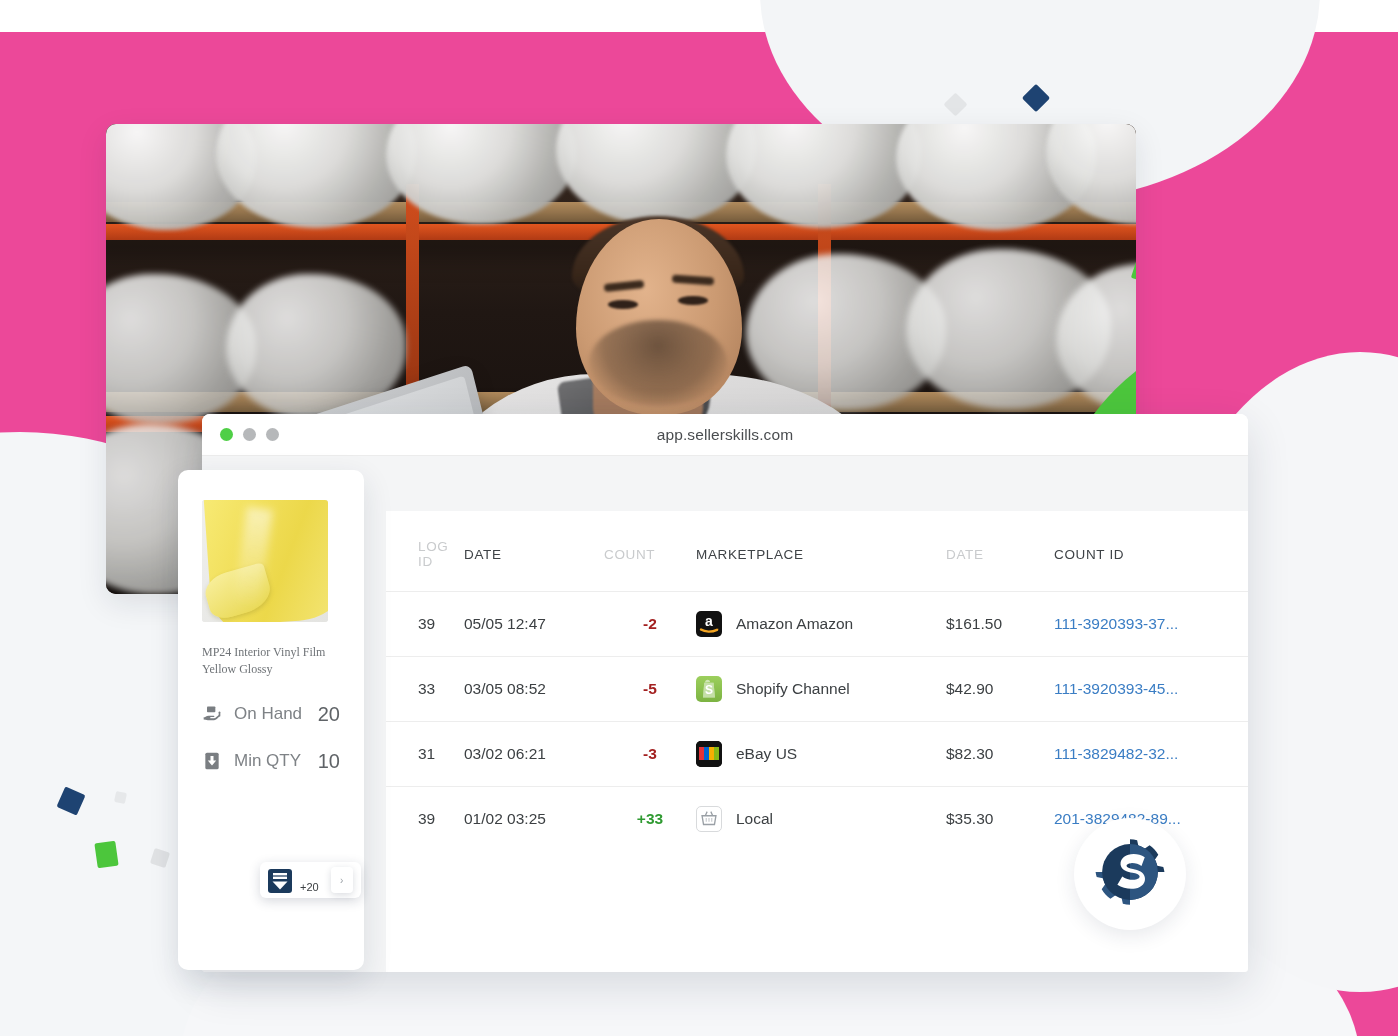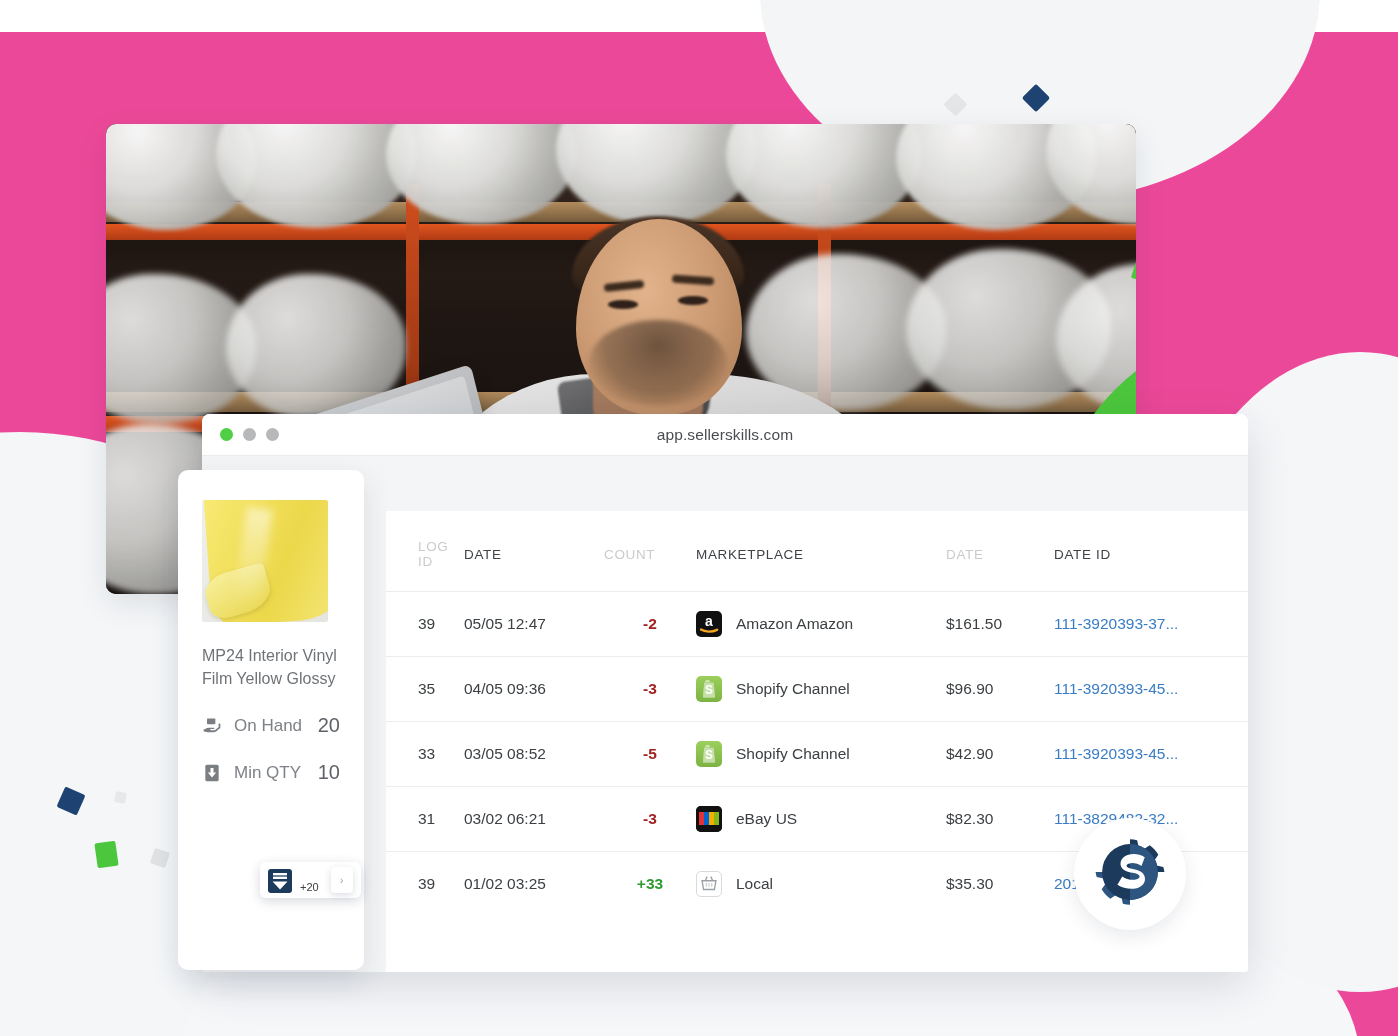--- a/index.html
+++ b/index.html
@@ -200,21 +200,21 @@
     border-radius: 40% 10% 46% 30%;
     transform: rotate(-16deg);
     box-shadow: 0 2px 4px rgba(120,110,30,.25);
   }
   .vinyl-shine {
     position: absolute; left: 38px; top: 8px; width: 26px; height: 100px;
     background: linear-gradient(180deg,rgba(255,255,255,.55),rgba(255,255,255,0));
     transform: rotate(8deg); filter: blur(4px);
   }
   .card-title {
-    margin-top: 22px; font-size: 16px; line-height: 1.45; color: #6f7377; width: 150px;
+    margin-top: 22px; font-size: 12px; line-height: 1.45; color: #6f7377; width: 150px; font-family: Liberation Serif, serif;
   }
   .stat { display: flex; align-items: center; margin-top: 24px; }
   .stat-ico { width: 20px; height: 20px; flex: 0 0 20px; margin-right: 12px; color: #7a7e82; }
   .stat-lbl { font-size: 17px; color: #7e8286; flex: 1; }
   .stat-val { font-size: 20px; color: #5f6367; }
   .badge {
     position: absolute; left: 82px; top: 392px; display: flex; align-items: flex-end;
     background: #ffffff; border-radius: 6px; padding: 5px 8px;
     box-shadow: 0 3px 12px rgba(25,40,65,.18);
   }
@@ -313,59 +313,41 @@
 
       <div class="panel">
         <table class="log">
           <thead>
             <tr>
               <th class="c-logid muted">LOG ID</th>
               <th class="c-date">DATE</th>
               <th class="c-count muted">COUNT</th>
               <th class="c-mkt">MARKETPLACE</th>
               <th class="c-price muted">DATE</th>
-              <th class="c-order">DATE ID</th>
+              <th class="c-order">COUNT ID</th>
 
             </tr>
           </thead>
           <tbody>
               <tr>
                 <td class="c-logid">39</td>
                 <td class="c-date">05/05 12:47</td>
                 <td class="c-count count neg">-2</td>
                 <td class="c-mkt">
                   <div class="mkt">
                     <span class="mkt-ico ico-amazon"><svg viewBox="0 0 26 26" width="26" height="26">
                         <text x="13" y="15" font-family="Liberation Sans, sans-serif" font-size="14" font-weight="700" fill="#ffffff" text-anchor="middle">a</text>
                         <path d="M5 18.6c4 2.6 11 2.6 16 .2" stroke="#f5a623" stroke-width="2.4" fill="none" stroke-linecap="round"></path>
                         <path d="M20.4 18.2l2.2-.4-1.2 2z" fill="#f5a623"></path>
                       </svg></span>
                     <span>Amazon Amazon</span>
                   </div>
                 </td>
                 <td class="c-price">$161.50</td>
                 <td class="c-order"><span class="order-link">111-3920393-37...</span></td>
-              </tr>
-              <tr>
-                <td class="c-logid">35</td>
-                <td class="c-date">04/05 09:36</td>
-                <td class="c-count count neg">-3</td>
-                <td class="c-mkt">
-                  <div class="mkt">
-                    <span class="mkt-ico ico-shopify"><svg viewBox="0 0 26 26" width="26" height="26">
-                        <path d="M9 6.5c0-1.6 1.2-2.8 2.6-2.8 1.3 0 2.2.9 2.5 2.2l-5.1.6z" fill="#ffffff" opacity=".55"></path>
-                        <path d="M8.2 6.8 7 21.6h12L17.6 6.8z" fill="#ffffff" opacity=".9"></path>
-                        <path d="M8.2 6.8 7 21.6h12L17.6 6.8z" fill="#8cc152" opacity=".45"></path>
-                        <text x="13" y="17.5" font-family="Liberation Sans, sans-serif" font-size="12" font-weight="700" fill="#ffffff" text-anchor="middle">S</text>
-                      </svg></span>
-                    <span>Shopify Channel</span>
-                  </div>
-                </td>
-                <td class="c-price">$96.90</td>
-                <td class="c-order"><span class="order-link">111-3920393-45...</span></td>
               </tr>
               <tr>
                 <td class="c-logid">33</td>
                 <td class="c-date">03/05 08:52</td>
                 <td class="c-count count neg">-5</td>
                 <td class="c-mkt">
                   <div class="mkt">
                     <span class="mkt-ico ico-shopify"><svg viewBox="0 0 26 26" width="26" height="26">
                         <path d="M9 6.5c0-1.6 1.2-2.8 2.6-2.8 1.3 0 2.2.9 2.5 2.2l-5.1.6z" fill="#ffffff" opacity=".55"></path>
                         <path d="M8.2 6.8 7 21.6h12L17.6 6.8z" fill="#ffffff" opacity=".9"></path>

